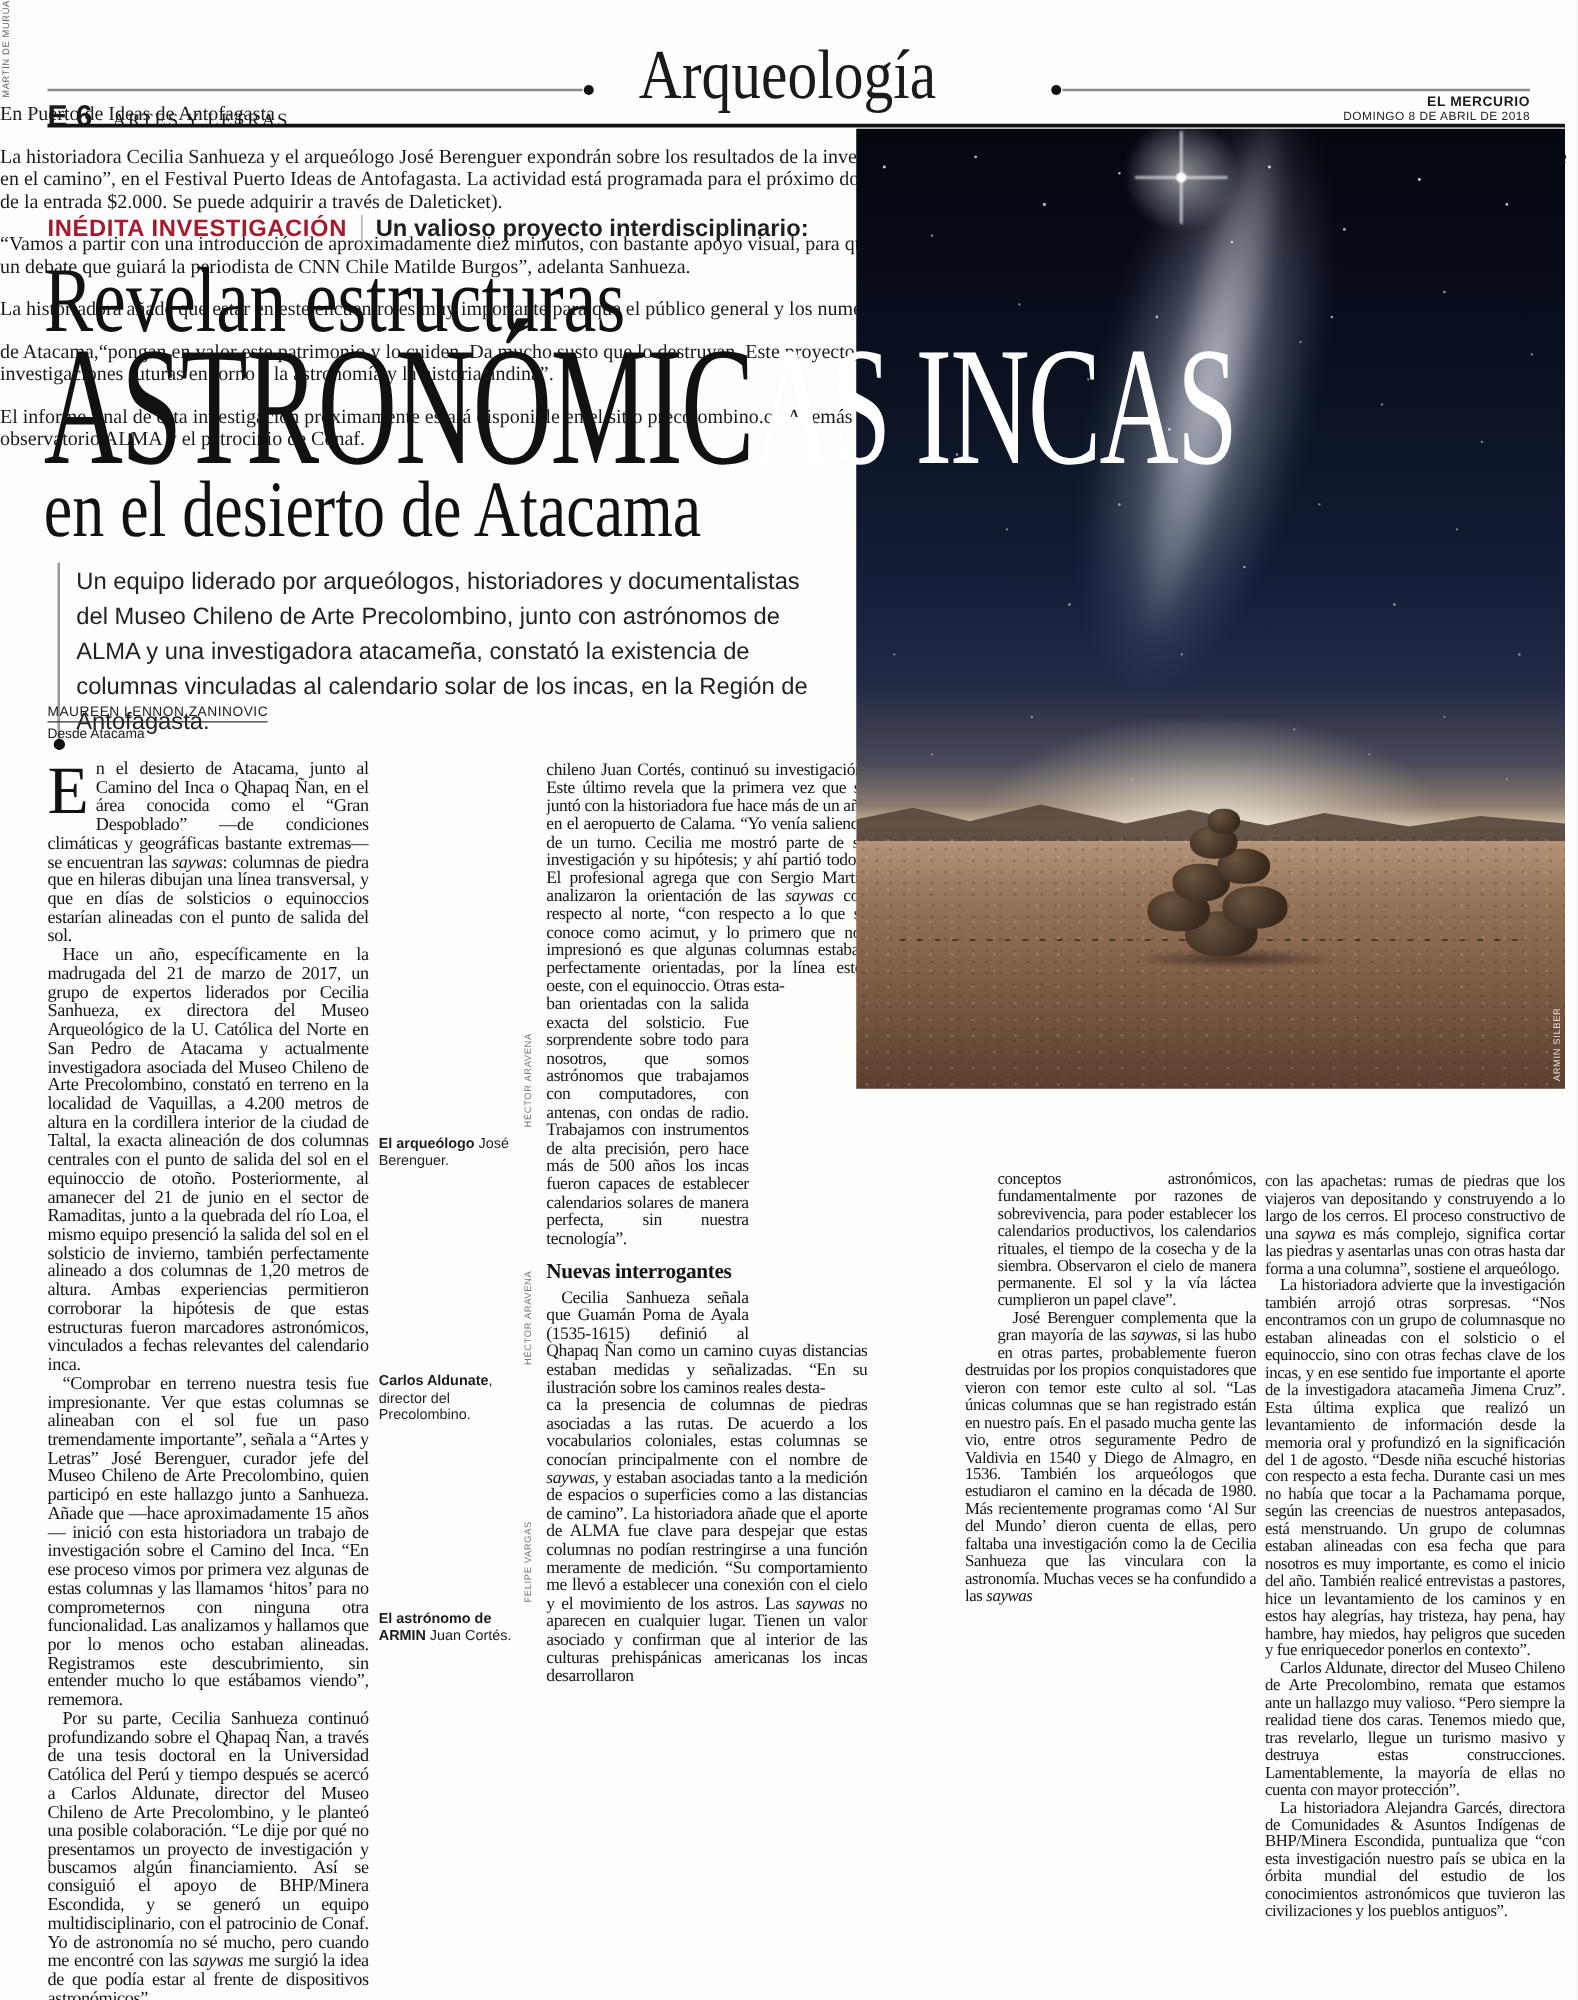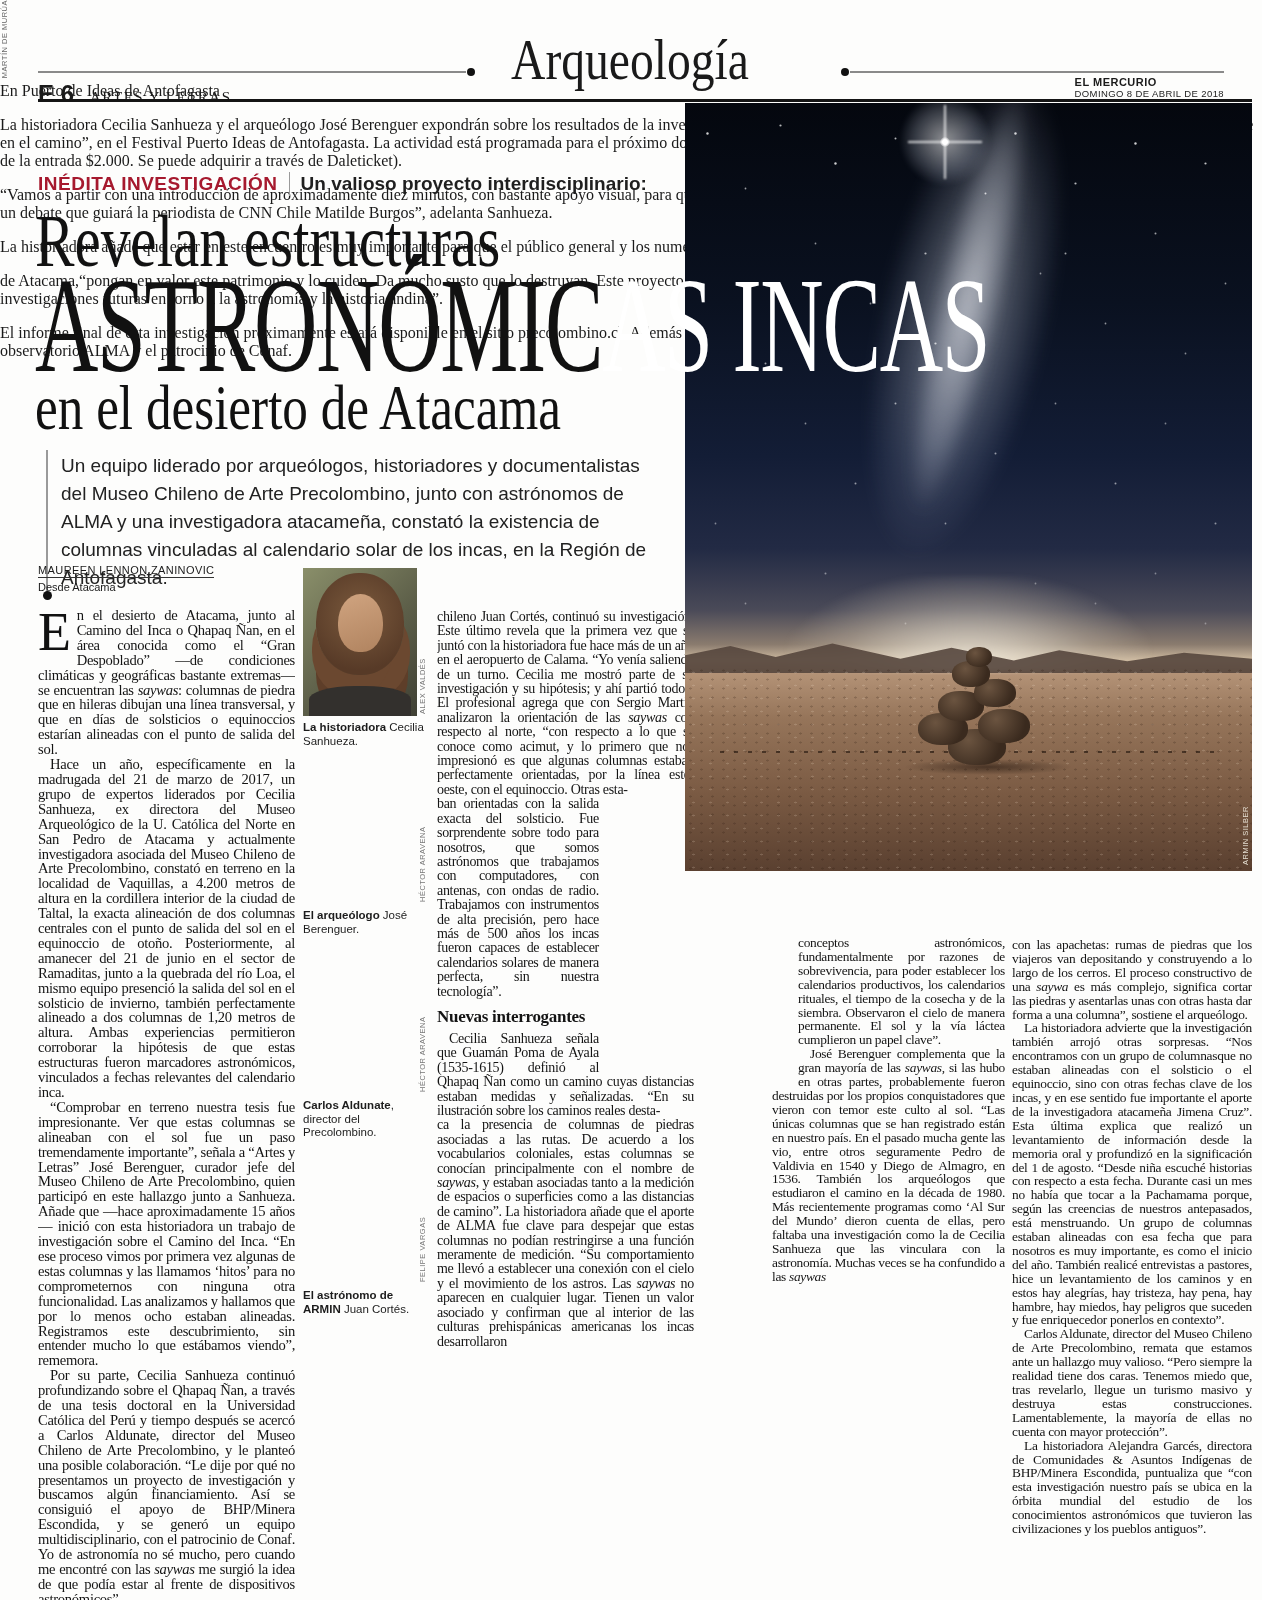--- a/index.html
+++ b/index.html
@@ -11,21 +11,21 @@
   .hrule .dot{position:absolute;top:-3px;width:8px;height:8px;border-radius:50%;background:#111;}
   .rule-left{top:71px;left:38px;width:428px;}
   .rule-left .dot{right:-9px;}
   .rule-right{top:71px;left:850px;width:374px;}
   .rule-right .dot{left:-9px;}
   .section-line{position:absolute;top:80px;left:38px;display:flex;align-items:baseline;gap:16px;}
   .section-page{font-family:"Liberation Sans",sans-serif;font-weight:bold;font-size:24px;}
   .section-name{font-family:"Liberation Serif",serif;font-size:15px;letter-spacing:1.5px;}
   .topic{position:absolute;top:28px;left:455px;width:350px;text-align:center;
          font-size:56px;transform:scaleX(.85);transform-origin:center top;font-weight:500;}
-  .masthead{position:absolute;top:76px;right:38px;text-align:left;font-family:"Liberation Sans",sans-serif;}
+  .masthead{position:absolute;top:76px;right:38px;text-align:right;font-family:"Liberation Sans",sans-serif;}
   .masthead .brand{font-weight:bold;font-size:11px;letter-spacing:.5px;}
   .masthead .date{font-size:9.5px;letter-spacing:.4px;color:#222;}
   .thick-rule{position:absolute;top:99px;left:38px;width:1214px;height:3px;background:#141414;}
 
   
   .kicker{position:absolute;top:172px;left:38px;display:flex;align-items:center;gap:11px;
           font-family:"Liberation Sans",sans-serif;font-weight:bold;font-size:19px;z-index:6;}
   .kicker .label{color:#a6192e;letter-spacing:.5px;}
   .kicker .kdiv{width:1px;height:24px;background:#9a9a9a;}
   .kicker .sub{color:#1f1f1f;}
@@ -298,29 +298,20 @@
   </div>
 
   <div class="col5 bt flush">
       <p>con las apachetas: rumas de piedras que los viajeros van depositando y construyendo a lo largo de los cerros. El proceso constructivo de una <i>saywa</i> es más complejo, significa cortar las piedras y asentarlas unas con otras hasta dar forma a una columna”, sostiene el arqueólogo.</p>
       <p>La historiadora advierte que la investigación también arrojó otras sorpresas. “Nos encontramos con un grupo de columnasque no estaban alineadas con el solsticio o el equinoccio, sino con otras fechas clave de los incas, y en ese sentido fue importante el aporte de la investigadora atacameña Jimena Cruz”. Esta última explica que realizó un levantamiento de información desde la memoria oral y profundizó en la significación del 1 de agosto. “Desde niña escuché historias con respecto a esta fecha. Durante casi un mes no había que tocar a la Pachamama porque, según las creencias de nuestros antepasados, está menstruando. Un grupo de columnas estaban alineadas con esa fecha que para nosotros es muy importante, es como el inicio del año. También realicé entrevistas a pastores, hice un levantamiento de los caminos y en estos hay alegrías, hay tristeza, hay pena, hay hambre, hay miedos, hay peligros que suceden y fue enriquecedor ponerlos en contexto”.</p>
       <p>Carlos Aldunate, director del Museo Chileno de Arte Precolombino, remata que estamos ante un hallazgo muy valioso. “Pero siempre la realidad tiene dos caras. Tenemos miedo que, tras revelarlo, llegue un turismo masivo y destruya estas construcciones. Lamentablemente, la mayoría de ellas no cuenta con mayor protección”.</p>
       <p>La historiadora Alejandra Garcés, directora de Comunidades &amp; Asuntos Indígenas de BHP/Minera Escondida, puntualiza que “con esta investigación nuestro país se ubica en la órbita mundial del estudio de los conocimientos astronómicos que tuvieron las civilizaciones y los pueblos antiguos”.</p>
     </div>
 
 
-  <div class="unit" style="top:568px">
-    <div class="pphoto port1">
-      <span class="hair"></span>
-      <span class="face"></span>
-      <span class="torso"></span>
-    </div>
-    <span class="vcred">ALEX VALDÉS</span>
-    <p class="pcap"><b>La historiadora</b><span> Cecilia Sanhueza.</span></p>
-  </div>
 
   <div class="unit" style="top:756px">
     <div class="pphoto port2">
       <span class="hair"></span>
       <span class="face"></span>
       <span class="beard"></span>
       <span class="g1"></span>
       <span class="g2"></span>
       <span class="torso"></span>
     </div>

